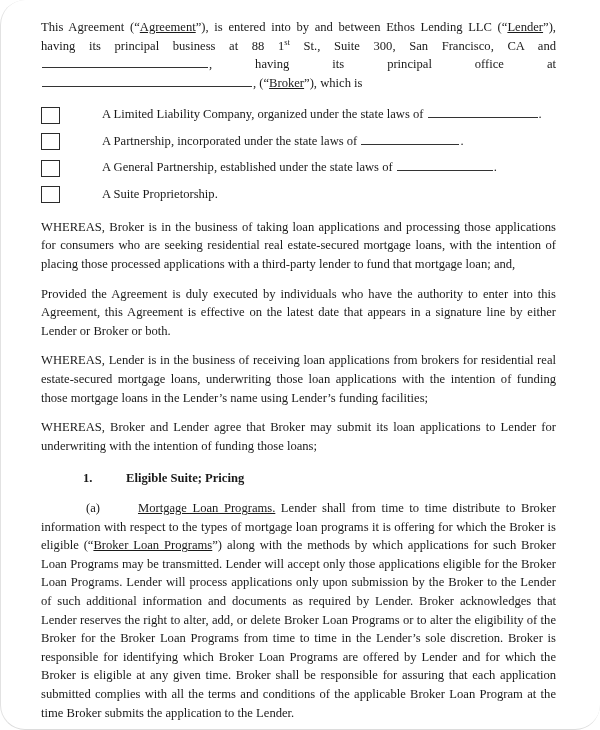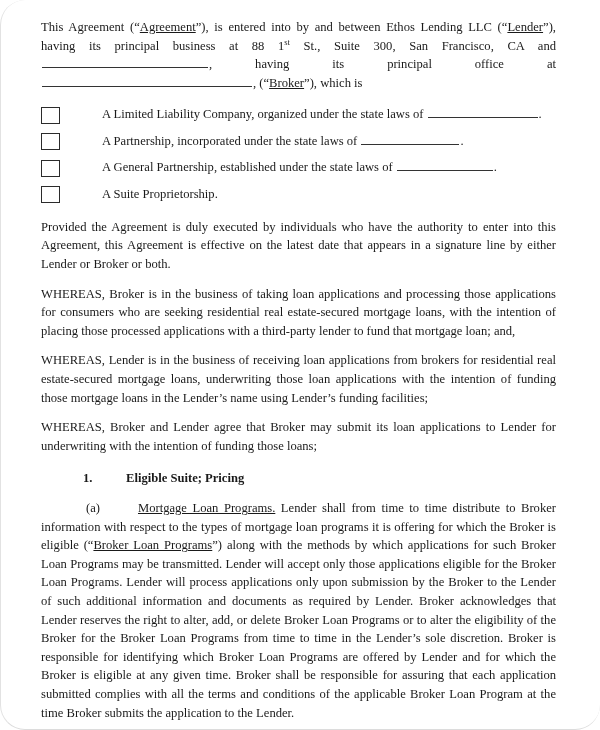--- a/index.html
+++ b/index.html
@@ -139,23 +139,23 @@
       <li class="check-row">
         <span class="checkbox"></span>
         <span class="check-label"><span>A General Partnership, established under the state laws of </span><span class="blank blank-sm2"></span><span>.</span></span>
       </li>
       <li class="check-row">
         <span class="checkbox"></span>
         <span class="check-label"><span>A Suite Proprietorship.</span></span>
       </li>
     </ul>
 
+    <p class="para">WHEREAS, Broker is in the business of taking loan applications and processing those applications for consumers who are seeking residential real estate-secured mortgage loans, with the intention of placing those processed applications with a third-party lender to fund that mortgage loan; and,</p>
+
     <p class="para">Provided the Agreement is duly executed by individuals who have the authority to enter into this Agreement, this Agreement is effective on the latest date that appears in a signature line by either Lender or Broker or both.</p>
-
-    <p class="para">WHEREAS, Broker is in the business of taking loan applications and processing those applications for consumers who are seeking residential real estate-secured mortgage loans, with the intention of placing those processed applications with a third-party lender to fund that mortgage loan; and,</p>
 
     <p class="para">WHEREAS, Lender is in the business of receiving loan applications from brokers for residential real estate-secured mortgage loans, underwriting those loan applications with the intention of funding those mortgage loans in the Lender’s name using Lender’s funding facilities;</p>
 
     <p class="para">WHEREAS, Broker and Lender agree that Broker may submit its loan applications to Lender for underwriting with the intention of funding those loans;</p>
 
 
     <div class="section-heading">
       <span class="section-num">1.</span>
       <span class="section-title">Eligible Suite; Pricing</span>
     </div>

